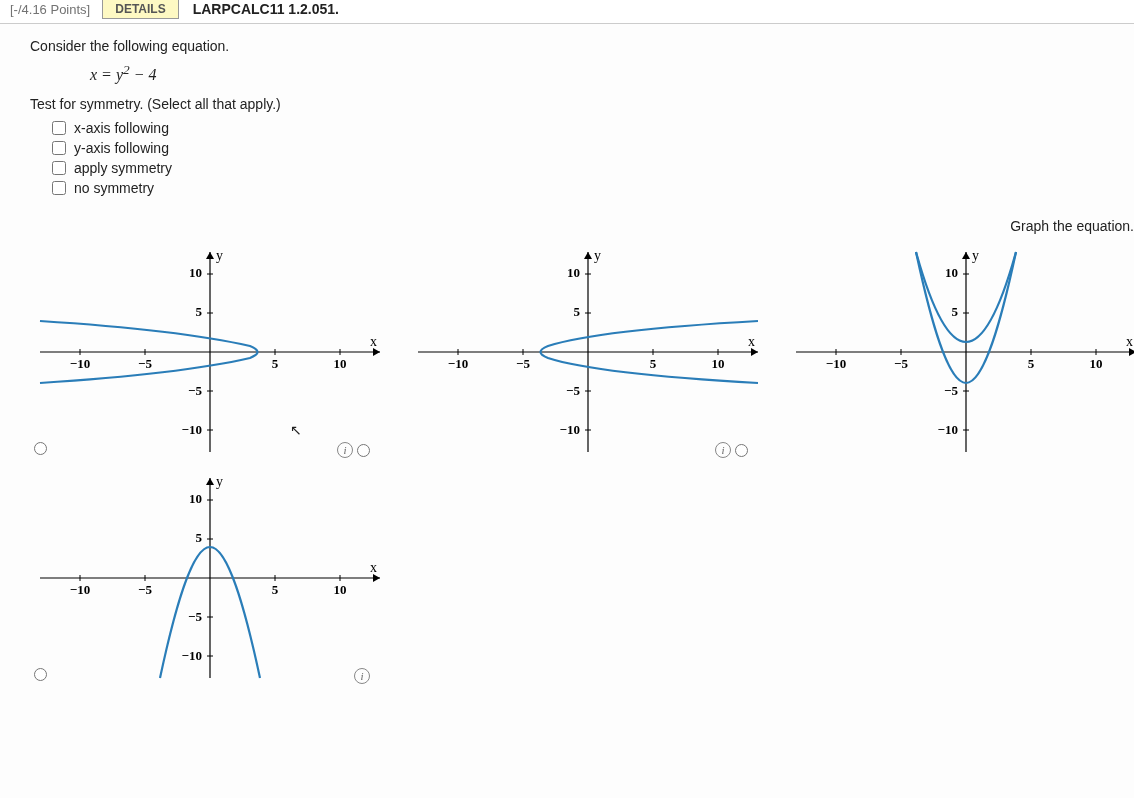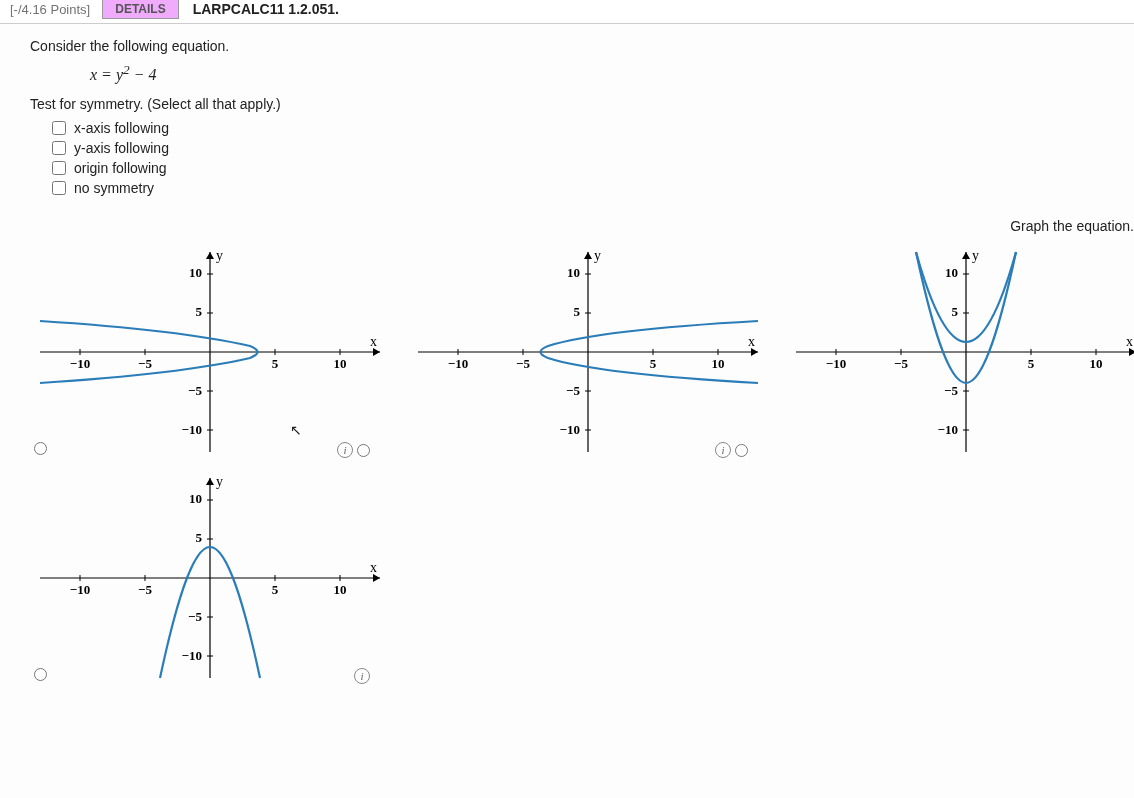--- a/index.html
+++ b/index.html
@@ -26,21 +26,21 @@
     padding-right: 12px;
     color: #737373;
     font-size: 13px;
   }
   .details-btn {
     border: 1px solid #999;
     padding: 2px 12px;
     font-size: 12px;
     font-weight: bold;
     color: #555;
-    background: #f0abfc;
+    background: #fef9c3;
     margin-right: 14px;
   }
   .ref {
     font-weight: bold;
     font-size: 14px;
   }
   .content {
     padding: 14px 0 0 30px;
   }
   .prompt {
@@ -169,21 +169,21 @@
     <label class="option-row">
       <input type="checkbox" style="">
       <span>x-axis following</span>
     </label>
     <label class="option-row">
       <input type="checkbox" style="">
       <span>y-axis following</span>
     </label>
     <label class="option-row">
       <input type="checkbox" style="">
-      <span>origin following</span>
+      <span>apply symmetry</span>
     </label>
     <label class="option-row">
       <input type="checkbox" style="">
       <span>no symmetry</span>
     </label>
   </div>
 
   <div class="graph-prompt">Graph the equation.</div>
 
   <div class="graph-row">

